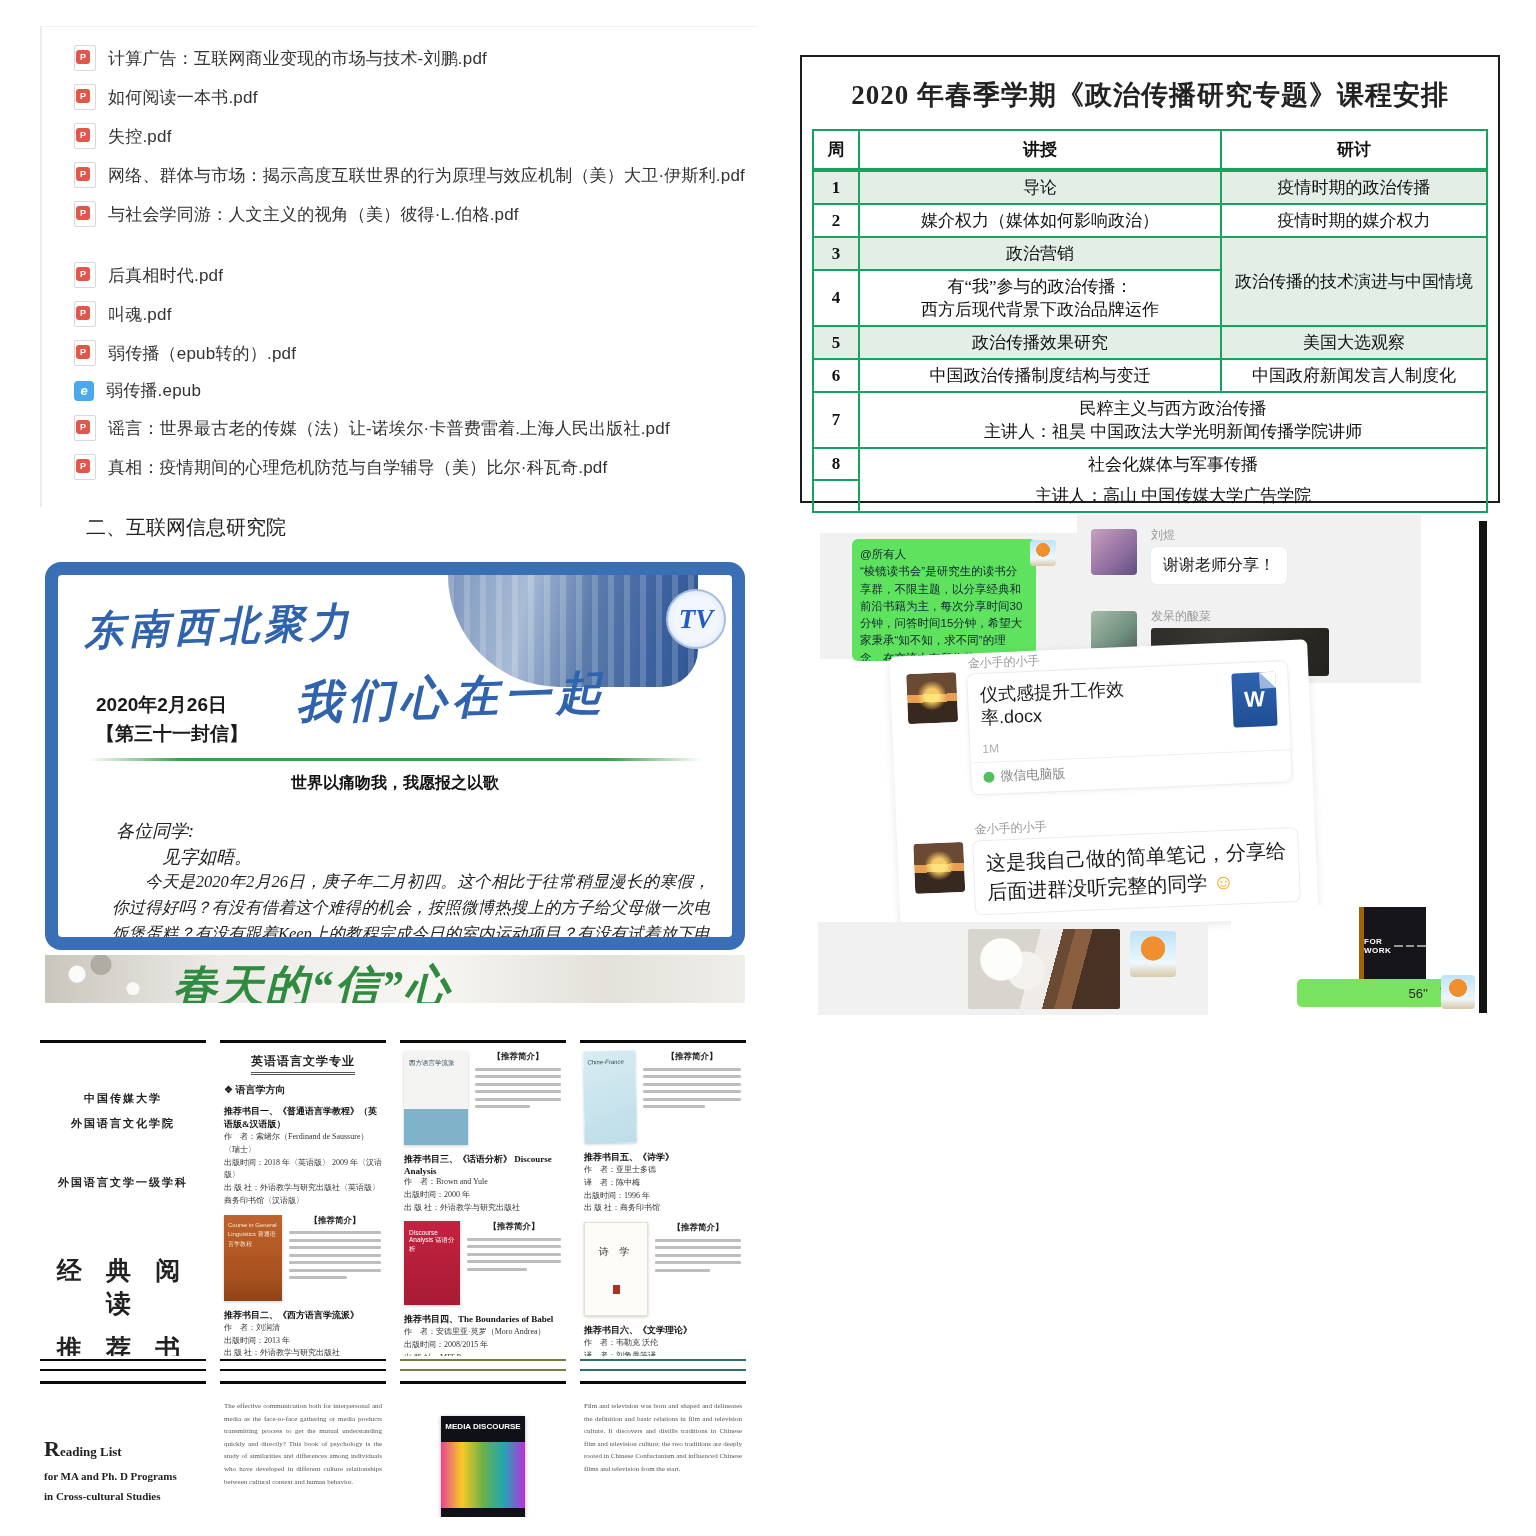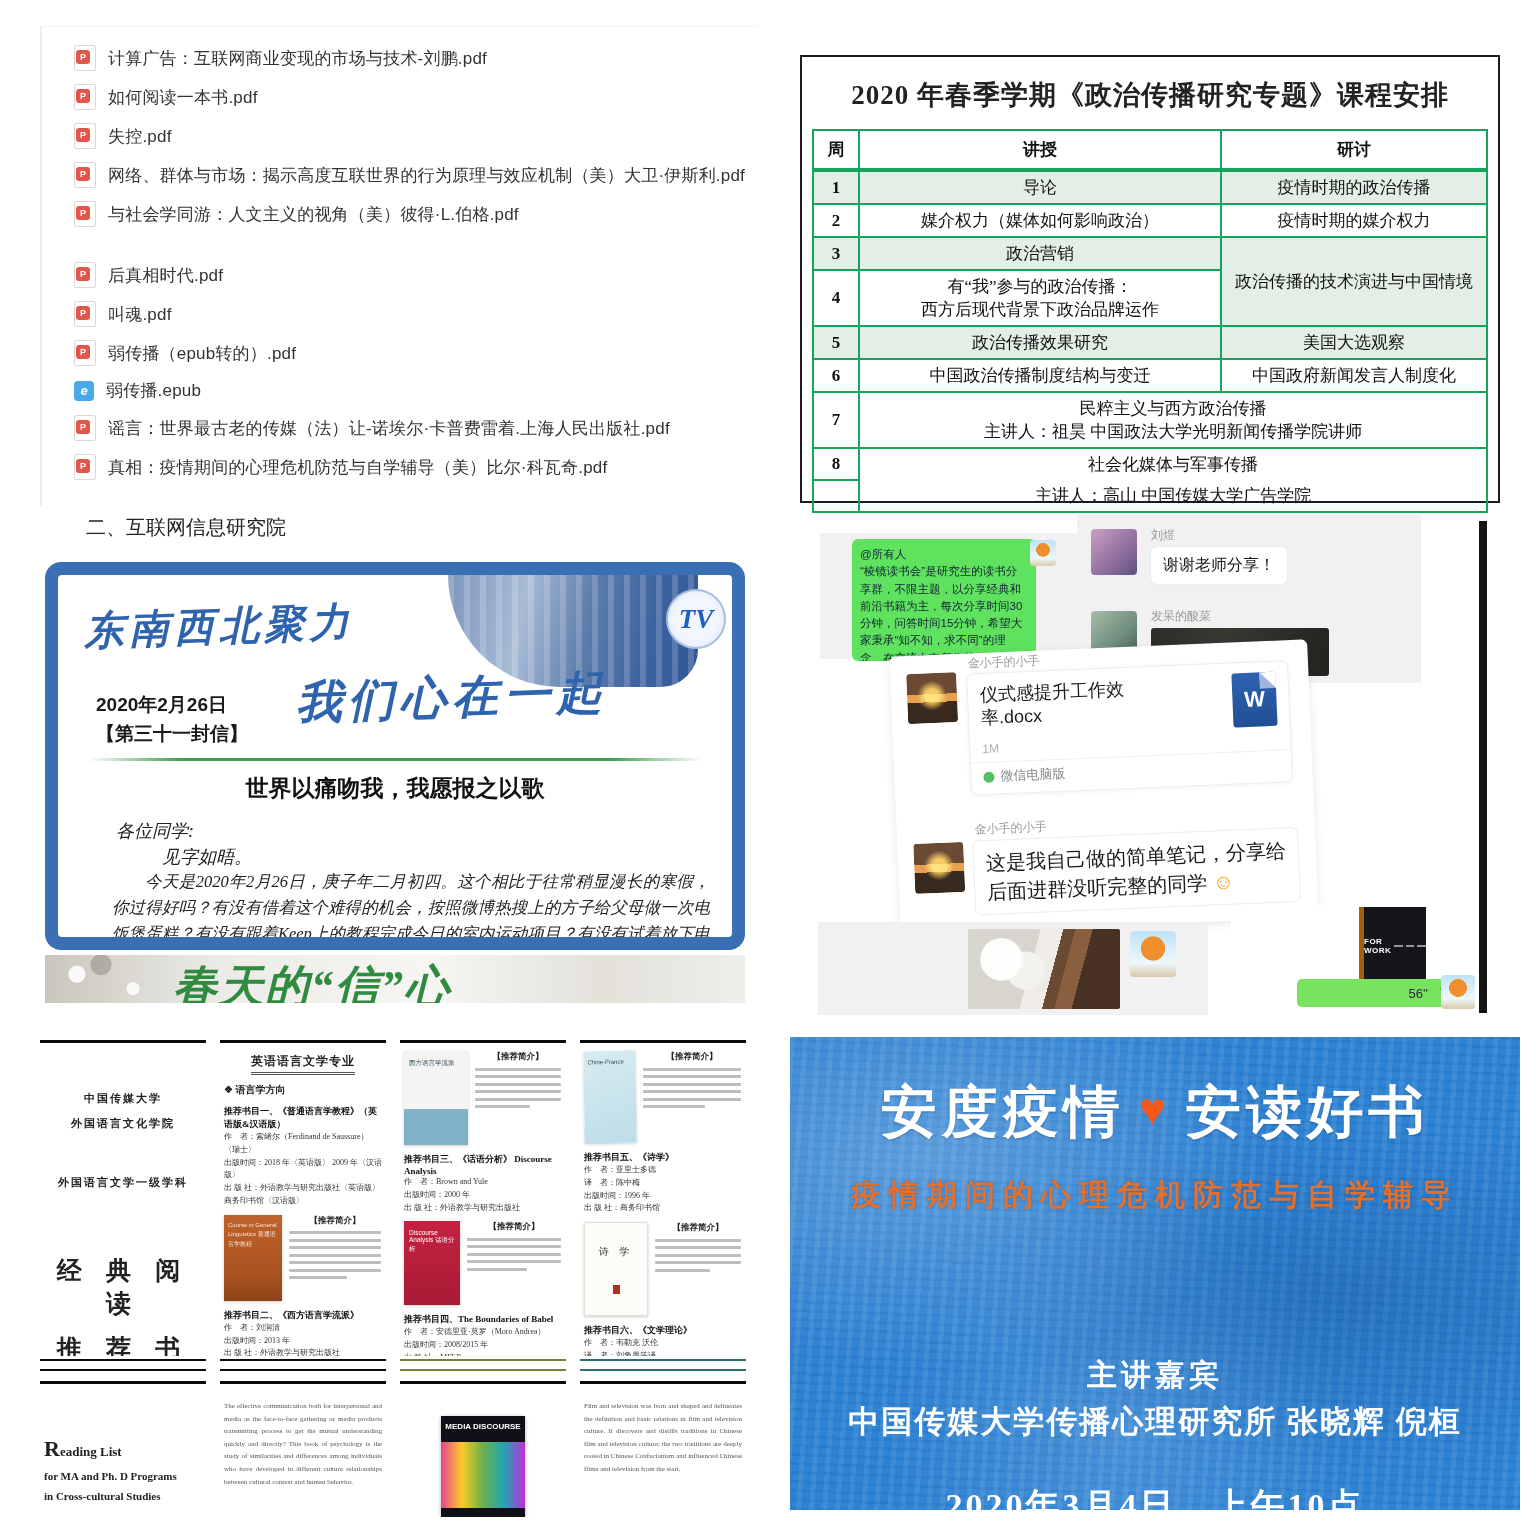--- a/index.html
+++ b/index.html
@@ -45,21 +45,21 @@
   .letter-logo{position:absolute;top:14px;right:6px;width:56px;height:56px;border-radius:50%;
     background:radial-gradient(circle,#f2f6ff 55%,#d4def2);border:2px solid #a9bedf;display:flex;align-items:center;justify-content:center;
     font-family:"Liberation Serif",serif;font-style:italic;font-weight:bold;font-size:27px;color:#1f5dc2;}
   .lt1{position:absolute;left:26px;top:24px;font-size:40px;font-weight:bold;font-style:italic;color:#2f63ae;
        font-family:"Liberation Serif",serif;letter-spacing:5px;transform:rotate(-2deg);}
   .lmeta{position:absolute;left:38px;top:116px;font-size:19px;font-weight:bold;color:#1a1a1a;line-height:1.5;}
   .lt2{position:absolute;left:238px;top:92px;font-size:46px;font-weight:bold;font-style:italic;color:#2f63ae;
        font-family:"Liberation Serif",serif;letter-spacing:6px;transform:rotate(-2deg);}
   .ldivider{position:absolute;left:30px;right:30px;top:183px;height:3px;
        background:linear-gradient(90deg,transparent,#3f9e4f 15%,#3f9e4f 85%,transparent);}
-  .lmotto{position:absolute;left:0;right:0;top:198px;text-align:center;font-size:23px;font-weight:bold;
+  .lmotto{position:absolute;left:0;right:0;top:198px;text-align:center;font-size:16px;font-weight:bold;
        font-family:"Liberation Serif",serif;color:#111;}
   .lsal{position:absolute;left:58px;top:244px;font-size:18px;font-style:italic;font-family:"Liberation Serif",serif;}
   .lgreet{position:absolute;left:104px;top:270px;font-size:18px;font-style:italic;font-family:"Liberation Serif",serif;}
   .lbody{position:absolute;left:54px;right:22px;top:294px;font-size:16.5px;line-height:26px;text-align:justify;
        font-style:italic;font-family:"Liberation Serif",serif;color:#222;text-indent:2em;}
   .letter-banner{position:relative;margin-top:5px;height:48px;overflow:hidden;
      background:linear-gradient(90deg,#cac6bd,#ecebe7 25%,#f7f6f3 55%,#e3e1da 80%,#efeee9);padding-left:14px;}
   .letter-banner::before{content:"";position:absolute;left:0;top:0;width:160px;height:100%;
      background:radial-gradient(circle at 20% 40%,rgba(255,255,255,.9) 0 8px,transparent 9px),
                 radial-gradient(circle at 55% 70%,rgba(255,255,255,.85) 0 6px,transparent 7px),
@@ -513,24 +513,14 @@
         <div class="rmeta">作　者：韦勒克 沃伦</div>
         <div class="rmeta">译　者：刘象愚等译</div>
       </div>
       <div class="rsep sep-teal"></div>
       <div class="rpage rp2">
         <div class="rpara">Film and television was born and shaped and delineates the definition and basic relations in film and television culture. It discovers and distills traditions in Chinese film and television culture; the two traditions are deeply rooted in Chinese Confucianism and influenced Chinese films and television from the start.</div>
       </div>
     </div>
   </div>
 
-  <div id="p6" class="panel">
-    <div class="tex"></div>
-    <div class="po-title">
-      <span>安度疫情</span><span class="po-heart">♥</span><span>安读好书</span>
-    </div>
-    <div class="po-sub">疫情期间的心理危机防范与自学辅导</div>
-    <div class="po-label">主讲嘉宾</div>
-    <div class="po-speakers">中国传媒大学传播心理研究所 张晓辉 倪桓</div>
-    <div class="po-date">2020年3月4日　上午10点</div>
-  </div>
 
 </div>
 
 </body></html>

